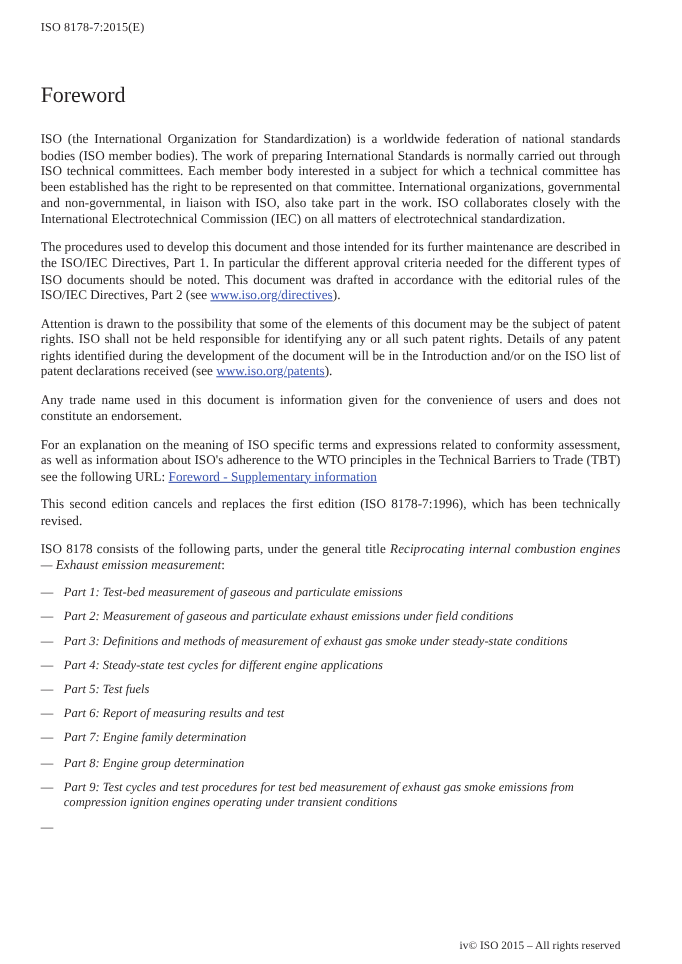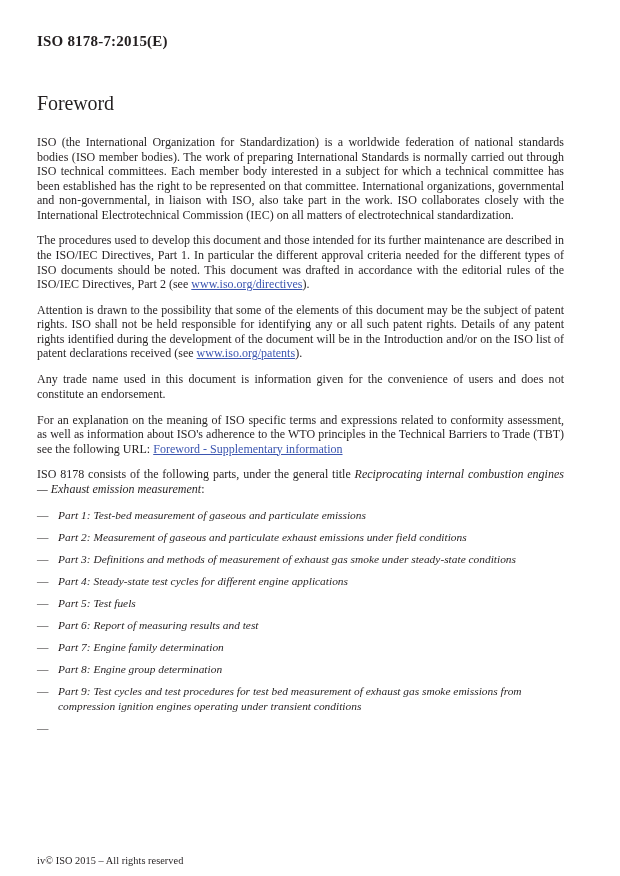--- a/index.html
+++ b/index.html
@@ -19,24 +19,24 @@
     overflow: hidden;
     box-sizing: border-box;
   }
   .content {
     position: absolute;
     left: 37px;
     top: 0;
     width: 527px;
   }
   .doc-header {
-    font-size: 15px;
-    font-weight: bold;
+    font-size: 11px;
+    font-weight: normal;
     letter-spacing: 0.2px;
-    margin-top: 34px;
+    margin-top: 18px;
     margin-bottom: 0;
     line-height: 14px;
   }
   .section-title {
     font-size: 20px;
     font-weight: normal;
     margin: 0;
     padding-top: 43px;
     line-height: 24px;
     letter-spacing: -0.1px;
@@ -83,21 +83,21 @@
     font-style: normal;
   }
   .footer {
     position: absolute;
     left: 37px;
     width: 527px;
     top: 855px;
     font-size: 10.3px;
     color: #231f20;
     display: flex;
-    justify-content: flex-start;
+    justify-content: flex-end;
     align-items: baseline;
   }
   .footer .page-num { letter-spacing: 0.1px; }
   .footer .copyright { letter-spacing: 0.05px; }
 </style>
 </head>
 <body>
 
 <div class="page">
 
@@ -119,20 +119,21 @@
         <span>Attention is drawn to the possibility that some of the elements of this document may be the subject of patent rights. ISO shall not be held responsible for identifying any or all such patent rights. Details of any patent rights identified during the development of the document will be in the Introduction and/or on the ISO list of patent declarations received (see </span><a class="link" href="#">www.iso.org/patents</a><span>).</span>
       </p>
 
       <p class="para">Any trade name used in this document is information given for the convenience of users and does not constitute an endorsement.</p>
 
       <p class="para">
         <span>For an explanation on the meaning of ISO specific terms and expressions related to conformity assessment, as well as information about ISO's adherence to the WTO principles in the Technical Barriers to Trade (TBT) see the following URL: </span><a class="link" href="#">Foreword - Supplementary information</a>
       </p>
 
 
+      <p class="para">This second edition cancels and replaces the first edition (ISO 8178-7:1996), which has been technically revised.</p>
 
       <p class="para intro-parts">
         <span>ISO 8178 consists of the following parts, under the general title </span><span class="it">Reciprocating internal combustion engines — Exhaust emission measurement</span><span>:</span>
       </p>
 
       <ul class="parts">
         <li><span class="dash">—</span><span>Part 1: Test-bed measurement of gaseous and particulate emissions</span></li>
         <li><span class="dash">—</span><span>Part 2: Measurement of gaseous and particulate exhaust emissions under field conditions</span></li>
         <li><span class="dash">—</span><span>Part 3: Definitions and methods of measurement of exhaust gas smoke under steady-state conditions</span></li>
         <li><span class="dash">—</span><span>Part 4: Steady-state test cycles for different engine applications</span></li>

